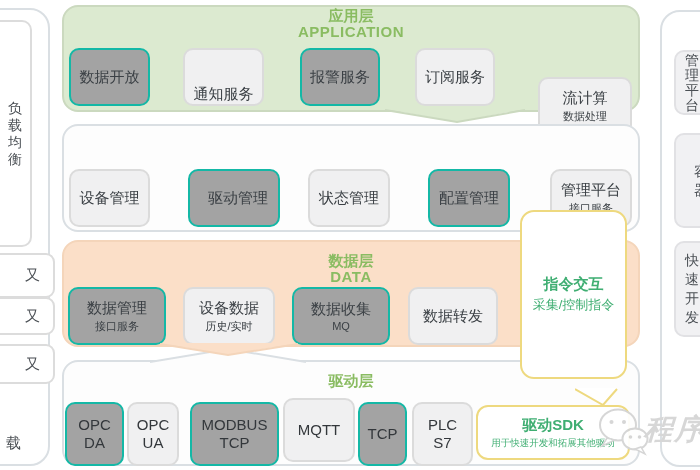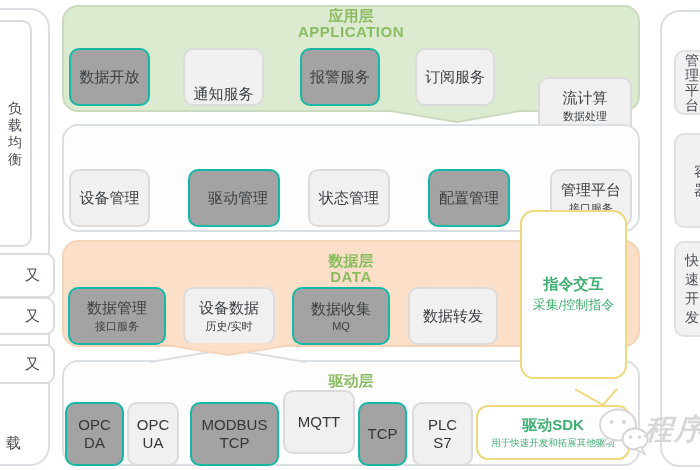--- a/index.html
+++ b/index.html
@@ -134,21 +134,21 @@
       <span class="dl">DA</span>
     </div>
     <div class="box gray" style="left:63px;top:40px;width:48px;height:60px;">
       <span class="dl">OPC</span>
       <span class="dl">UA</span>
     </div>
     <div class="box white" style="left:126px;top:40px;width:85px;height:60px;">
       <span class="dl">MODBUS</span>
       <span class="dl">TCP</span>
     </div>
-    <div class="box gray" style="left:219px;top:28px;width:68px;height:60px;">
+    <div class="box gray" style="left:219px;top:36px;width:68px;height:60px;">
       <span class="dl">MQTT</span>
     </div>
     <div class="box white" style="left:294px;top:40px;width:45px;height:60px;">
       <span class="dl">TCP</span>
     </div>
     <div class="box gray" style="left:348px;top:40px;width:57px;height:60px;">
       <span class="dl">PLC</span>
       <span class="dl">S7</span>
     </div>
   </div>

